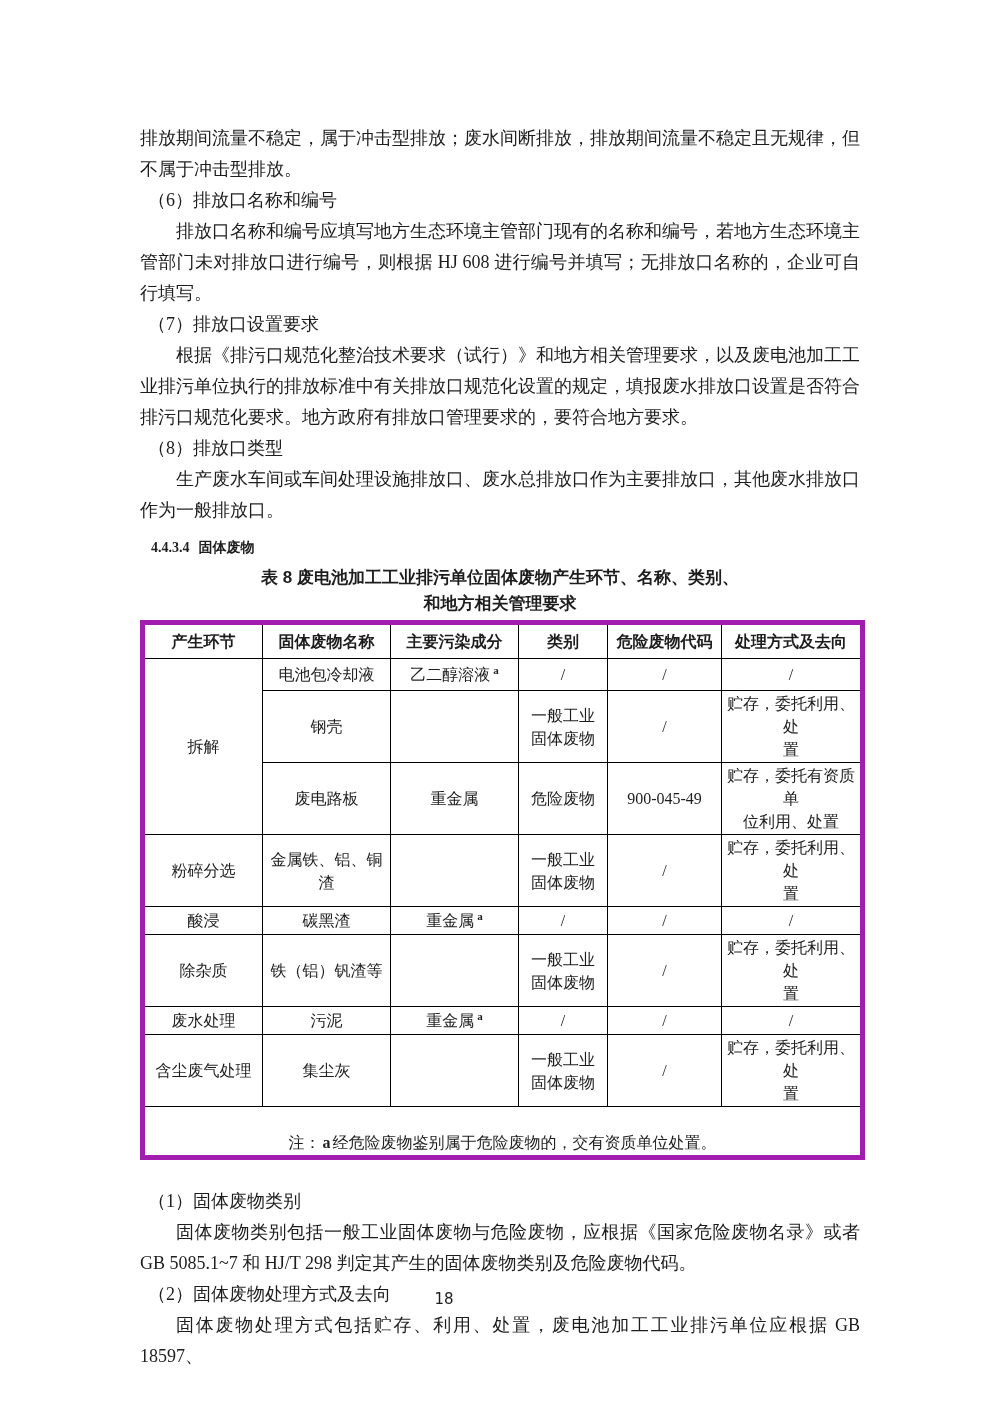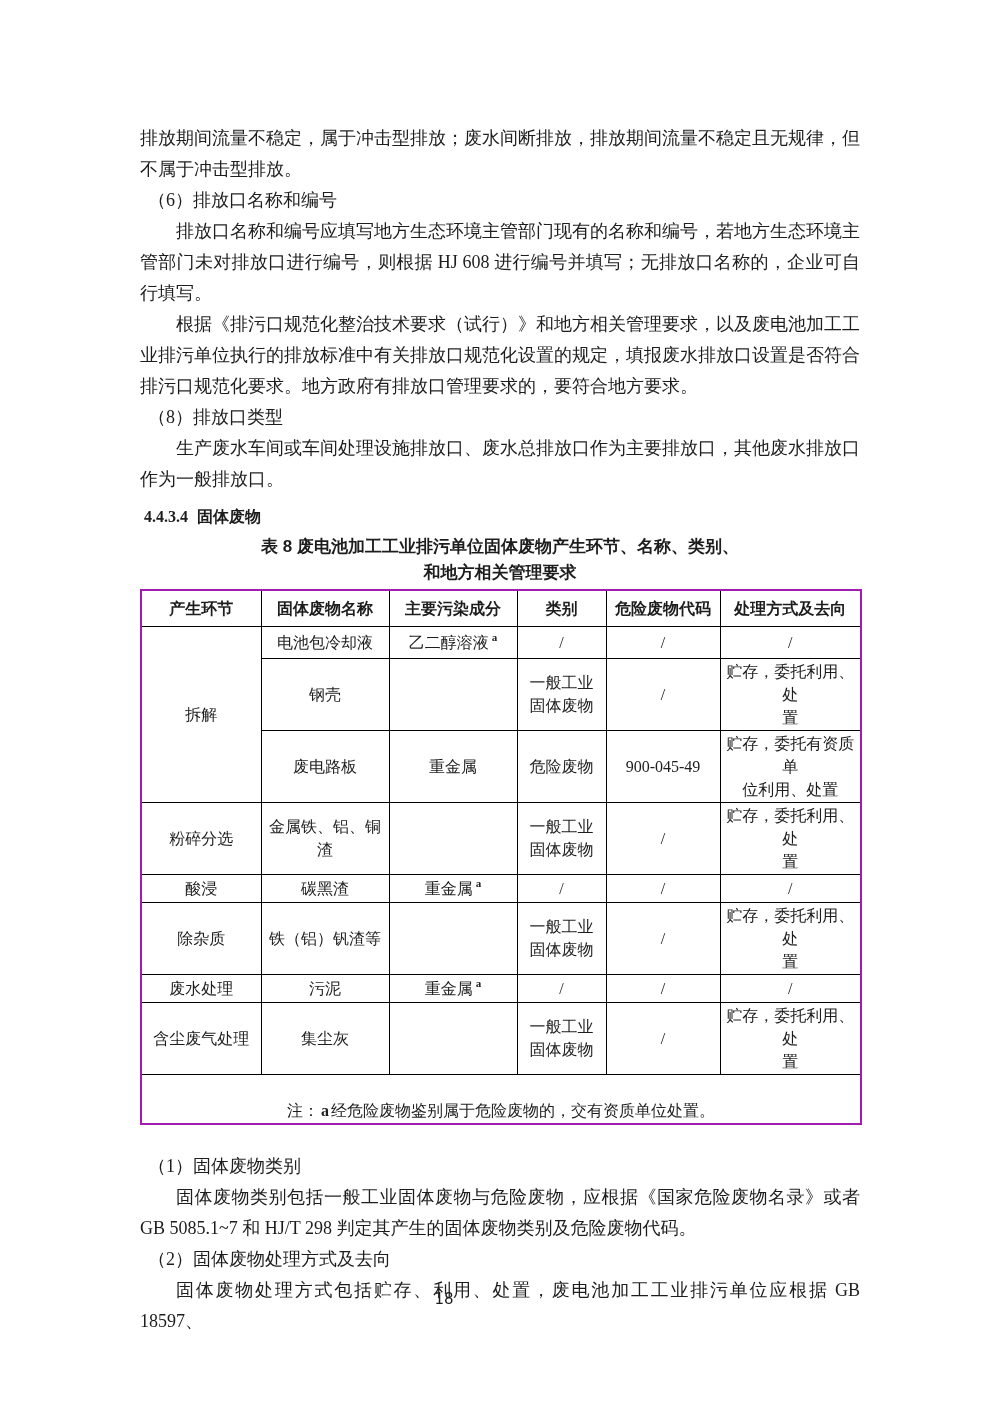--- a/index.html
+++ b/index.html
@@ -20,41 +20,41 @@
   .content p {
     margin:0;
     font-size:18px;
     line-height:31px;
     text-align:justify;
     text-justify:inter-ideograph;
   }
   p.body { text-indent:36px; }
   p.item { padding-left:8px; text-align:left; }
   h3.section {
-    margin:6px 0 2px 4px;
-    font-size:16px;
+    margin:6px 0 2px 11px;
+    font-size:14px;
     line-height:31px;
     font-weight:bold;
   }
   h3.section .num { font-family:"Liberation Serif","DejaVu Serif",serif; margin-right:9px; }
   h3.section .txt { font-family:"Liberation Sans","DejaVu Sans",sans-serif; }
   .table-title {
     margin-top:0;
     text-align:center;
     font-family:"Liberation Sans","DejaVu Sans",sans-serif;
     font-weight:bold;
     font-size:17px;
     line-height:26px;
   }
   table.waste {
     border-collapse:collapse;
     table-layout:fixed;
     width:720px;
     margin-top:3px;
-    border:2px solid #a21caf;
+    border:5px solid #a21caf;
   }
   table.waste th, table.waste td {
     border:1px solid #000;
     text-align:center;
     vertical-align:middle;
     font-size:16px;
     line-height:23px;
     padding:1px 4px;
     white-space:pre-line;
     overflow:hidden;
@@ -89,20 +89,21 @@
 </style>
 </head>
 <body>
 
 <div class="page">
   <div class="content">
 
     <p class="noindent">排放期间流量不稳定，属于冲击型排放；废水间断排放，排放期间流量不稳定且无规律，但不属于冲击型排放。</p>
     <p class="item">（6）排放口名称和编号</p>
     <p class="body">排放口名称和编号应填写地方生态环境主管部门现有的名称和编号，若地方生态环境主管部门未对排放口进行编号，则根据 HJ 608 进行编号并填写；无排放口名称的，企业可自行填写。</p>
+    <p class="item">（7）排放口设置要求</p>
     <p class="body">根据《排污口规范化整治技术要求（试行）》和地方相关管理要求，以及废电池加工工业排污单位执行的排放标准中有关排放口规范化设置的规定，填报废水排放口设置是否符合排污口规范化要求。地方政府有排放口管理要求的，要符合地方要求。</p>
     <p class="item">（8）排放口类型</p>
     <p class="body">生产废水车间或车间处理设施排放口、废水总排放口作为主要排放口，其他废水排放口作为一般排放口。</p>
 
     <h3 class="section">
       <span class="num">4.4.3.4</span><span class="txt">固体废物</span>
     </h3>
 
 
     <div class="table-title">

